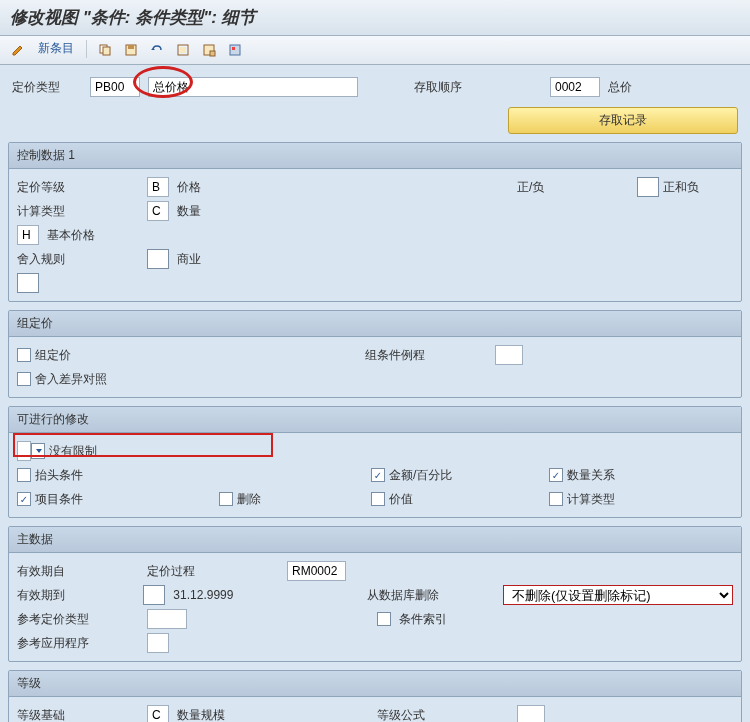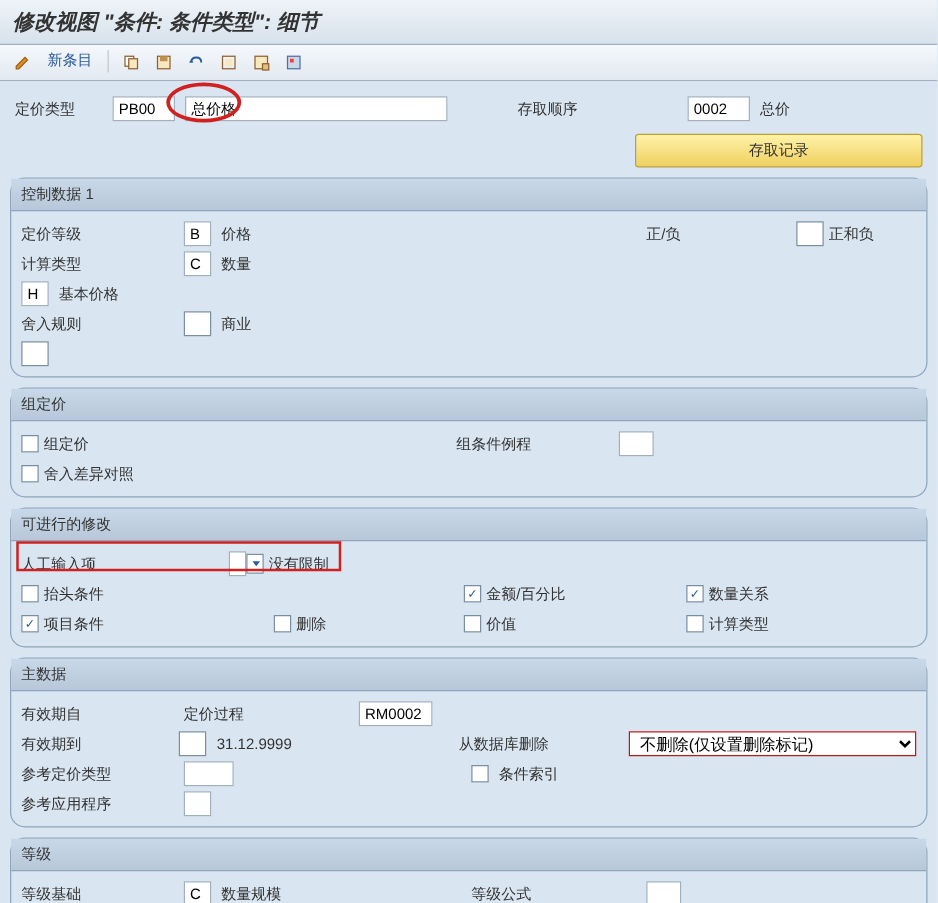--- a/index.html
+++ b/index.html
@@ -64,21 +64,21 @@
       padding: 4px 0;
       width: 230px;
       text-align: center;
       cursor: pointer;
       font-size: 12px;
     }
     .panel {
       border: 1px solid #8fa5bc;
       background: #d9e5f1;
       margin-bottom: 8px;
-      border-radius: 12px;
+      border-radius: 2px;
     }
     .panel-header {
       background: linear-gradient(to bottom, #c8d8e8, #b8c8da);
       padding: 4px 8px;
       border-bottom: 1px solid #8fa5bc;
       font-size: 12px;
     }
     .panel-body { padding: 6px 8px; }
     .form-row {
       display: flex;
@@ -267,21 +267,20 @@
         <span class="checkbox"></span>
         <span style="margin-left:4px">舍入差异对照</span>
       </div>
     </div>
   </div>
 
   <div class="panel rel">
     <div class="panel-header">可进行的修改</div>
     <div class="panel-body">
       <div class="form-row">
-        <span style="width:166px">人工输入项</span>
         <input class="input-small" style="width: 14px;" value="">
         <span class="f4-icon"></span>
         <span class="desc-text">没有限制</span>
       </div>
       <div class="red-box" style="left:4px; top:26px; width:260px; height:24px;"></div>
       <div class="form-row">
         <span class="checkbox"></span>
         <span style="width:336px; margin-left:4px">抬头条件</span>
         <span class="checkbox">✓</span>
         <span style="width:160px; margin-left:4px">金额/百分比</span>

